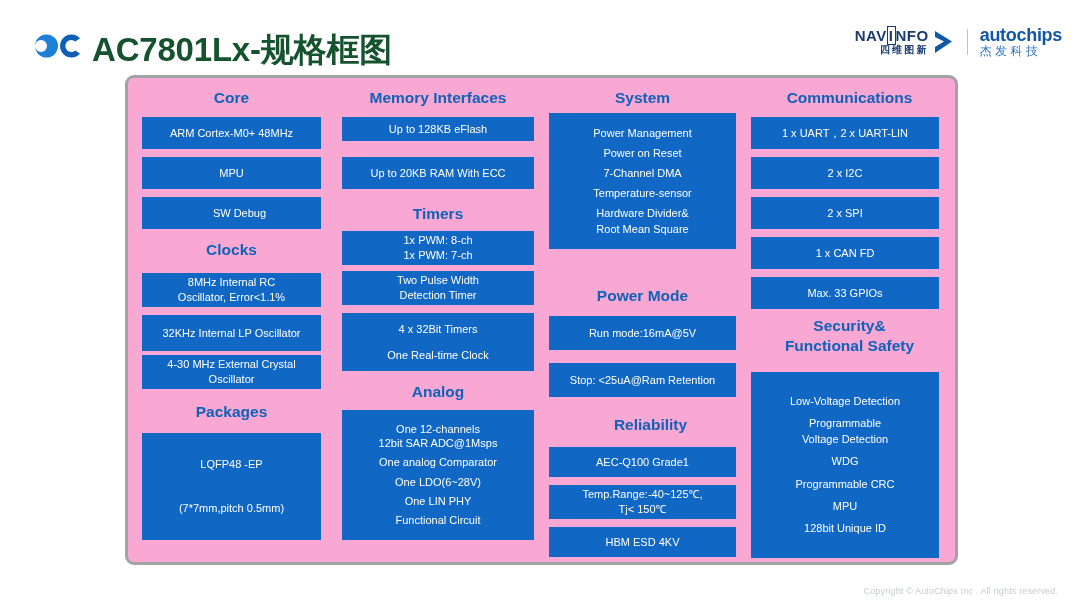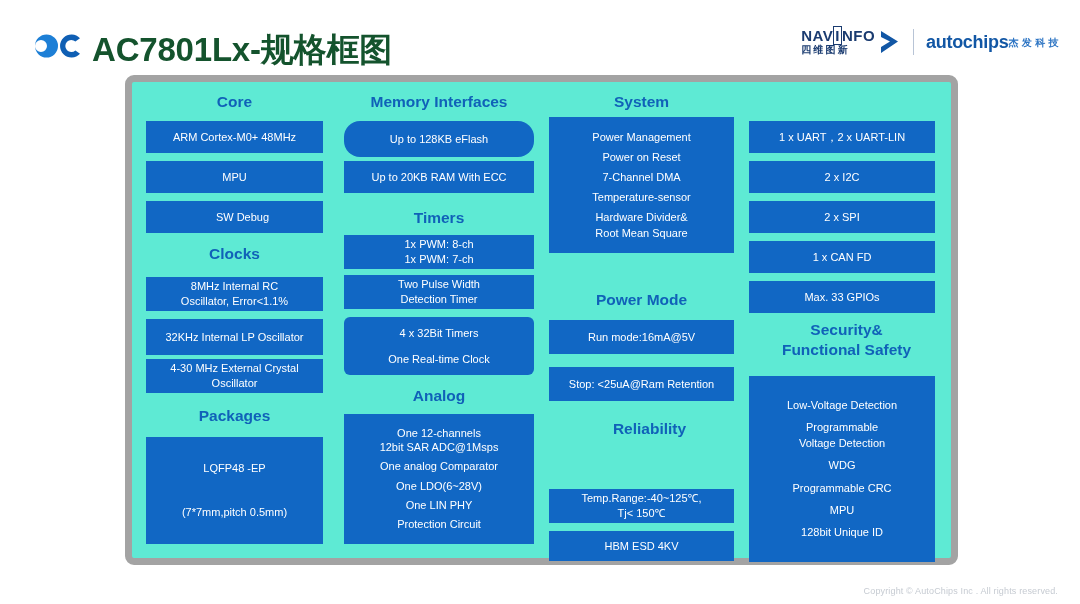--- a/index.html
+++ b/index.html
@@ -48,21 +48,21 @@
     height: 36px;
   }
   .navinfo {
     display: flex;
     align-items: center;
     height: 34px;
   }
   .navinfo-txt {
     display: flex;
     flex-direction: column;
-    align-items: flex-start;
+    align-items: flex-end;
     margin-right: 2px;
   }
   .navinfo-en {
     font-size: 15px;
     font-weight: bold;
     color: #1a3b70;
     letter-spacing: 0.5px;
     line-height: 15px;
   }
   .navinfo-en .box-n {
@@ -83,48 +83,48 @@
     margin-left: 2px;
   }
   .brand-sep {
     width: 1px;
     height: 26px;
     background: #b8c4d6;
     margin: 0 12px;
   }
   .autochips {
     display: flex;
-    flex-direction: row;
-    align-items: center;
+    flex-direction: column;
+    align-items: flex-start;
   }
   .autochips-en {
     font-size: 18px;
     font-weight: bold;
     color: #1257a5;
     letter-spacing: -0.3px;
     line-height: 19px;
   }
   .autochips-cn {
-    font-size: 10px;
-    font-weight: bold;
+    font-size: 12px;
+    font-weight: normal;
     color: #2f76c4;
     letter-spacing: 3.4px;
     line-height: 13px;
     margin-top: 0;
   }
 
   
   .panel {
     position: absolute;
     left: 125px;
     top: 75px;
     width: 833px;
     height: 490px;
-    background: #5eead4;
-    border: 7px solid #a3a3a3;
+    background: #f9a8d4;
+    border: 3px solid #a3a3a3;
     border-radius: 9px;
     box-sizing: border-box;
   }
   .cols {
     position: absolute;
     left: 0; top: 0;
     width: 100%;
     height: 100%;
     display: flex;
   }
@@ -236,76 +236,80 @@
           <span class="ln">Oscillator</span>
         </div>
         <div class="group-title" style="position: absolute; left: 0px; right: 0px; top: 324px;">Packages</div>
         <div class="blk" style="position: absolute; left: 14px; right: 14px; top: 355px; height: 107px; justify-content: space-around; padding: 10px 4px;">
           <span class="ln">LQFP48 -EP</span>
           <span class="ln">(7*7mm,pitch 0.5mm)</span>
         </div>
       </div>
       <div class="col col-memory">
         <div class="group-title" style="position: absolute; left: 0px; right: 0px; top: 10px;">Memory Interfaces</div>
-        <div class="blk" style="position: absolute; left: 7px; right: 7px; top: 39px; height: 36px; border-radius: 16px;">
+        <div class="blk" style="position: absolute; left: 7px; right: 7px; top: 39px; height: 24px;">
           <span class="ln">Up to 128KB eFlash</span>
         </div>
         <div class="blk" style="position: absolute; left: 7px; right: 7px; top: 79px; height: 32px;">
           <span class="ln">Up to 20KB RAM With ECC</span>
         </div>
         <div class="group-title" style="position: absolute; left: 0px; right: 0px; top: 126px;">Timers</div>
         <div class="blk" style="position: absolute; left: 7px; right: 7px; top: 153px; height: 34px;">
           <span class="ln">1x PWM: 8-ch</span>
           <span class="ln">1x PWM: 7-ch</span>
         </div>
         <div class="blk" style="position: absolute; left: 7px; right: 7px; top: 193px; height: 34px;">
           <span class="ln">Two Pulse Width</span>
           <span class="ln">Detection Timer</span>
         </div>
-        <div class="blk spaced" style="position: absolute; left: 7px; right: 7px; top: 235px; height: 58px; border-radius: 6px;">
+        <div class="blk spaced" style="position: absolute; left: 7px; right: 7px; top: 235px; height: 58px;">
           <span class="ln">4 x 32Bit Timers</span>
           <span class="ln">One Real-time Clock</span>
         </div>
         <div class="group-title" style="position: absolute; left: 0px; right: 0px; top: 304px;">Analog</div>
         <div class="blk" style="position: absolute; left: 7px; right: 7px; top: 332px; height: 130px; justify-content: space-around; padding: 10px 4px;">
           <span class="ln">One 12-channels</span>
           <span class="ln" style="margin-top: -5px;">12bit SAR ADC@1Msps</span>
           <span class="ln">One analog Comparator</span>
           <span class="ln">One LDO(6~28V)</span>
           <span class="ln">One LIN PHY</span>
-          <span class="ln">Protection Circuit</span>
+          <span class="ln">Functional Circuit</span>
         </div>
       </div>
       <div class="col col-system">
         <div class="group-title" style="position: absolute; left: 0px; right: 0px; top: 10px;">System</div>
         <div class="blk" style="position: absolute; left: 8px; right: 8px; top: 35px; height: 136px; justify-content: space-around; padding: 10px 10px;">
           <span class="ln">Power Management</span>
           <span class="ln">Power on Reset</span>
           <span class="ln">7-Channel DMA</span>
           <span class="ln">Temperature-sensor</span>
           <span class="ln">Hardware Divider&amp;</span>
           <span class="ln" style="margin-top: -4px;">Root Mean Square</span>
         </div>
         <div class="group-title" style="position: absolute; left: 0px; right: 0px; top: 208px;">Power Mode</div>
         <div class="blk" style="position: absolute; left: 8px; right: 8px; top: 238px; height: 34px;">
           <span class="ln">Run mode:16mA@5V</span>
         </div>
         <div class="blk" style="position: absolute; left: 8px; right: 8px; top: 285px; height: 34px;">
           <span class="ln">Stop: &lt;25uA@Ram Retention</span>
         </div>
         <div class="group-title" style="position: absolute; left: 16px; right: 0px; top: 337px;">Reliability</div>
+        <div class="blk" style="position: absolute; left: 8px; right: 8px; top: 369px; height: 30px;">
+          <span class="ln">AEC-Q100 Grade1</span>
+        </div>
         <div class="blk" style="position: absolute; left: 8px; right: 8px; top: 407px; height: 34px;">
           <span class="ln">Temp.Range:-40~125℃,</span>
           <span class="ln">Tj&lt; 150℃</span>
         </div>
         <div class="blk" style="position: absolute; left: 8px; right: 8px; top: 449px; height: 30px;">
           <span class="ln">HBM ESD  4KV</span>
         </div>
       </div>
       <div class="col col-comms">
+        <div class="group-title" style="position: absolute; left: 0px; right: 0px; top: 10px;">Communications</div>
         <div class="blk" style="position: absolute; left: 7px; right: 16px; top: 39px; height: 32px;">
           <span class="ln">1 x UART，2 x UART-LIN</span>
         </div>
         <div class="blk" style="position: absolute; left: 7px; right: 16px; top: 79px; height: 32px;">
           <span class="ln">2 x I2C</span>
         </div>
         <div class="blk" style="position: absolute; left: 7px; right: 16px; top: 119px; height: 32px;">
           <span class="ln">2 x SPI</span>
         </div>
         <div class="blk" style="position: absolute; left: 7px; right: 16px; top: 159px; height: 32px;">

